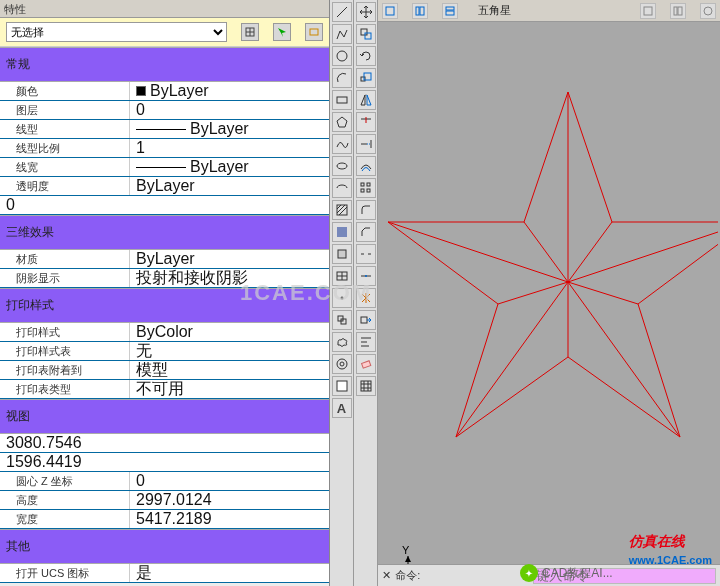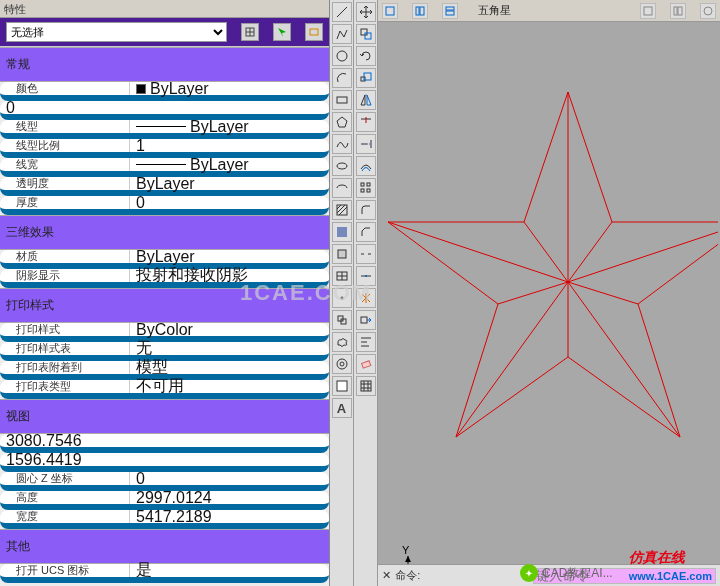--- a/index.html
+++ b/index.html
@@ -3,28 +3,28 @@
 <meta charset="utf-8">
 <style>
 * { box-sizing: border-box; margin: 0; padding: 0; font-family: "Microsoft YaHei", Arial, sans-serif; }
 body { width: 720px; height: 586px; background: #b0b0b0; overflow: hidden; position: relative; font-size: 12px; }
 .app { display: flex; height: 100%; }
 
 
 .props-panel { width: 330px; background: #ececec; display: flex; flex-direction: column; border-right: 1px solid #888; }
 .props-title { background: #d4d0c8; height: 18px; display: flex; align-items: flex-end; padding: 0 4px; font-size: 11px; color: #333; border-bottom: 1px solid #999; }
 .props-title .label { flex: 1; }
-.props-toolbar { padding: 4px 6px; display: flex; align-items: center; gap: 14px; background: #4c1d95; border-bottom: 1px solid #ccc; }
+.props-toolbar { padding: 4px 6px; display: flex; align-items: center; gap: 14px; background: #fef9c3; border-bottom: 1px solid #ccc; }
 .props-toolbar select { flex: 1; height: 20px; font-size: 11px; background: #fff; border: 1px solid #999; }
 .tb-btn { width: 18px; height: 18px; background: #d8d8d8; border: 1px solid #999; display: flex; align-items: center; justify-content: center; font-size: 10px; }
 .tb-btn.green { color: #0a0; }
 
 .props-scroll { flex: 1; overflow-y: auto; overflow-x: hidden; }
 .category { background: #8b5cf6; border-top: 1px solid #aaa; border-bottom: 1px solid #aaa; padding: 8px 6px; font-size: 12px; color: #222; cursor: pointer; display:flex; align-items:flex-end; gap:4px;}
-.row { display: flex; border-bottom: 6px solid #0369a1; background: #fff; height: 19px; align-items: center; border-radius: 8px; }
+.row { display: flex; border-bottom: 1px solid #0369a1; background: #fff; height: 19px; align-items: center; }
 .rlabel { width: 130px; padding-left: 16px; font-size: 11px; color: #333; border-right: 1px solid #ccc; height:100%; display:flex; align-items:center;}
 .rvalue { flex: 1; padding: 0 6px; font-size: 16px; color: #111; display: flex; align-items: center; height:100%;}
 .colorbox { width: 10px; height: 10px; background: #000; margin-right: 4px; border:1px solid #666;}
 .valline { width: 50px; border-top: 1px solid #000; margin-right: 4px; }
 
 
 .toolstrip { width: 24px; background: #dedede; border-right: 1px solid #999; display: flex; flex-direction: column; align-items: center; padding-top: 2px; gap: 2px;}
 .tool { width: 20px; height: 20px; background: #e0e0e0; border: 1px solid #aaa; display:flex; align-items:center; justify-content:center; color:#444; font-size:11px;}
 .toolstrip2 { width: 24px; background: #dedede; border-right: 1px solid #999; display: flex; flex-direction: column; align-items: center; padding-top: 2px; gap: 2px;}
 
@@ -36,21 +36,21 @@
 .canvas { flex: 1; background: #a8a8a8; position: relative; overflow:hidden;}
 .canvas svg { position: absolute; top: 0; left: 0; }
 
 .ucs { position: absolute; left: 20px; bottom: 40px; }
 .ucs svg { }
 
 .cmdbar { position: absolute; bottom: 0; left: 0; right: 0; height: 22px; background: #e0e0e0; border-top: 1px solid #999; display: flex; align-items: center; padding: 0 4px; font-size: 11px; color:#333; gap:4px;}
 .cmdin { border: 1px solid #bbb; background:#f0abfc; flex:0 0 80px; height:16px; padding:0 2px;}
 
 
-.wm1 { position: absolute; bottom: 3px; right: 8px; font-size: 14px; font-weight: bold; color: #d00; z-index:100;}
+.wm1 { position: absolute; bottom: 19px; right: 8px; font-size: 14px; font-weight: bold; color: #d00; z-index:100;}
 .wm1 .s1 { color:#e60012; font-style:italic;}
 .wm2 { position: absolute; bottom: 4px; left: 520px; font-size: 12px; color: #666; z-index:100; display:flex; align-items:center; gap:4px;}
 .wmc { width:18px; height:18px; border-radius:50%; background:#6c0; display:flex; align-items:center; justify-content:center; color:#fff; font-size:10px;}
 .wm3 { position:absolute; top: 280px; left: 240px; font-size: 22px; color:#cfcfcf; font-weight:bold; letter-spacing:2px; z-index:50; opacity:0.7;}
 </style>
 </head>
 <body>
 
 <div class="app">
 
@@ -86,20 +86,21 @@
           <span>常规</span>
         </div>
       <div class="row">
           <div class="rlabel">颜色</div>
           <div class="rvalue">
             <span class="colorbox"></span>
             <span>ByLayer</span>
           </div>
         </div>
       <div class="row">
+          <div class="rlabel">图层</div>
           <div class="rvalue">0</div>
         </div>
       <div class="row">
           <div class="rlabel">线型</div>
           <div class="rvalue">
             <span class="valline"></span>
             <span>ByLayer</span>
           </div>
         </div>
       <div class="row">
@@ -111,21 +112,20 @@
           <div class="rvalue">
             <span class="valline"></span>
             <span>ByLayer</span>
           </div>
         </div>
       <div class="row">
           <div class="rlabel">透明度</div>
           <div class="rvalue">ByLayer</div>
         </div>
       <div class="row">
-          <div class="rlabel">厚度</div>
           <div class="rvalue">0</div>
         </div>
 
       <div class="category">
           <span>三维效果</span>
         </div>
       <div class="row">
           <div class="rlabel">材质</div>
           <div class="rvalue">ByLayer</div>
         </div>

